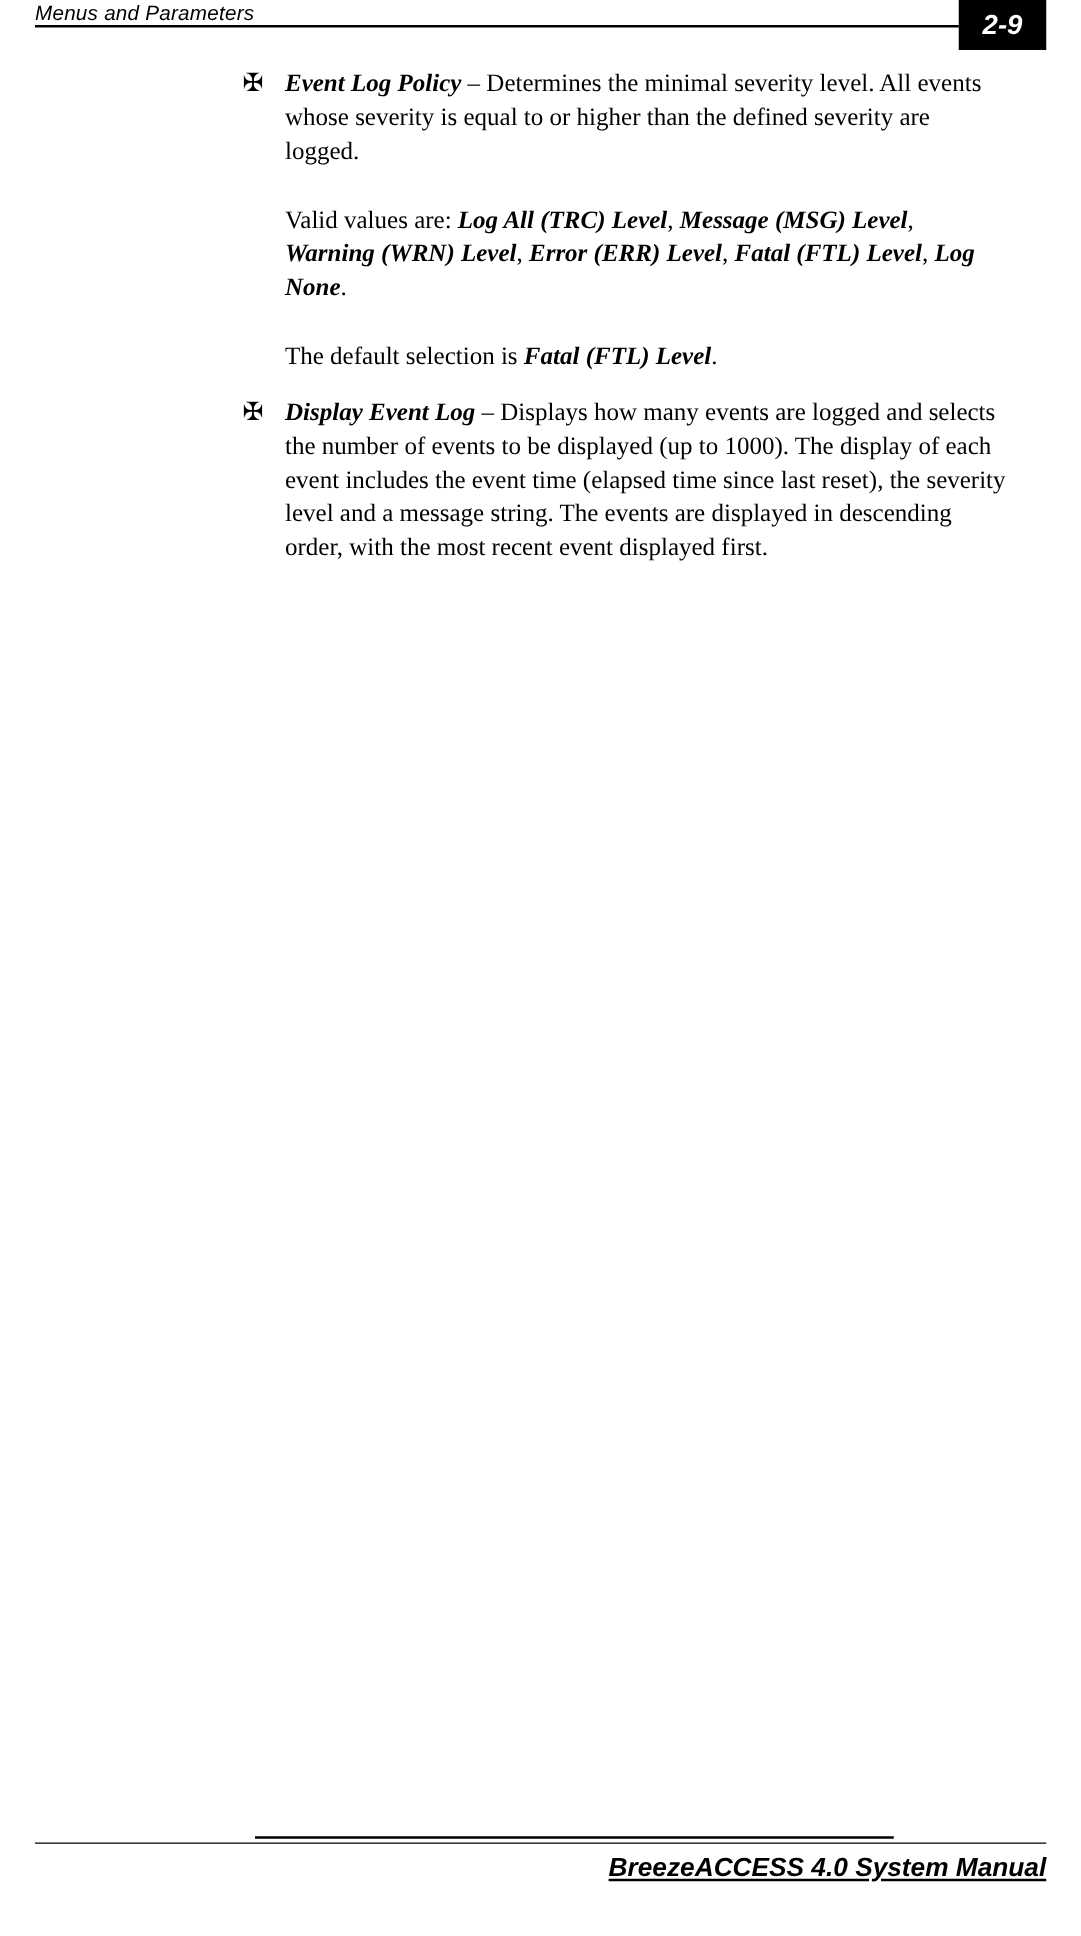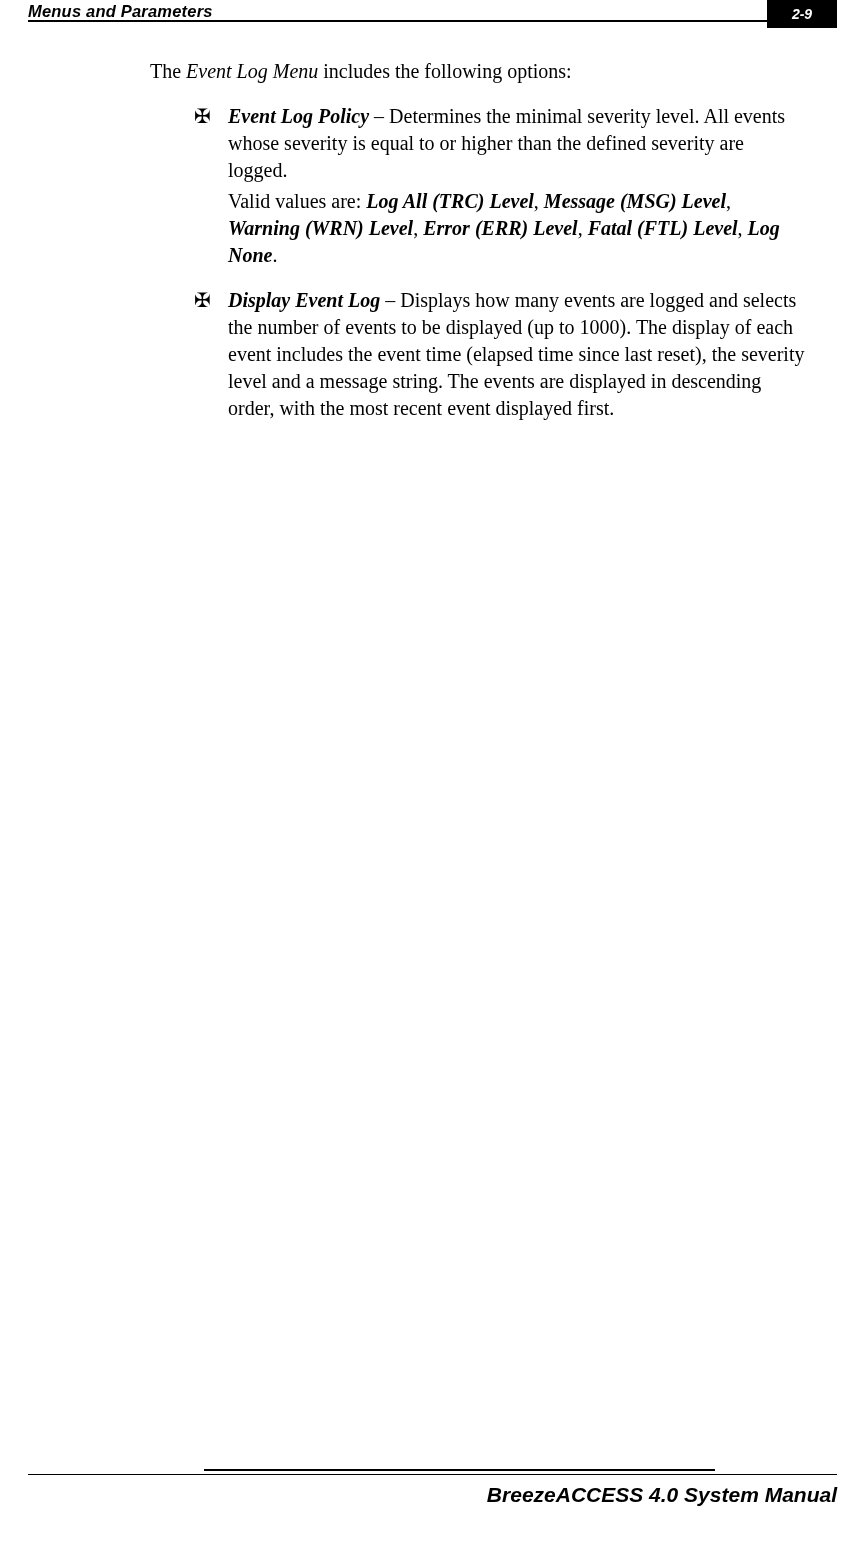--- a/index.html
+++ b/index.html
@@ -17,36 +17,36 @@
     position: absolute;
     top: 0; left: 0; right: 0;
     height: 44px;
   }
   .header-title {
     position: absolute;
     left: 28px;
     top: 2px;
     font-family: "Trebuchet MS", "Segoe UI", sans-serif;
     font-style: italic;
-    font-weight: 700;
+    font-weight: 400;
     font-size: 16.5px;
     letter-spacing: 0.2px;
   }
   .header-page-box {
     position: absolute;
     right: 28px;
     top: 0;
     width: 70px;
-    height: 28px;
+    height: 40px;
     background: #000;
     color: #fff;
     font-family: "Trebuchet MS", "Segoe UI", sans-serif;
     font-style: italic;
     font-weight: 600;
-    font-size: 14px;
+    font-size: 22px;
     display: flex;
     align-items: center;
     justify-content: center;
   }
   .header-rule {
     position: absolute;
     left: 28px;
     right: 98px;
     top: 20px;
     border-top: 2px solid #000;
@@ -74,21 +74,21 @@
   }
   .bullet-item::before {
     content: "\2720";
     position: absolute;
     left: 0;
     top: 0;
     font-size: 20px;
     line-height: 1.35;
   }
   .para {
-    margin-top: 4px;
+    margin-top: 28px;
   }
   .footer {
     position: absolute;
     bottom: 42px;
     left: 28px;
     right: 28px;
   }
   .footer-rule1 {
     border-top: 2.5px solid #000;
     margin-left: 176px;
@@ -98,44 +98,45 @@
     border-top: 1px solid #000;
     margin-top: 3px;
   }
   .footer-text {
     text-align: right;
     font-family: "Trebuchet MS", "Segoe UI", sans-serif;
     font-style: italic;
     font-weight: 700;
     font-size: 21px;
     margin-top: 8px;
+    text-decoration: underline;
   }
 </style>
 </head>
 <body>
 
 <div class="header">
   <div class="header-title" data-bind="header.section_title">Menus and Parameters</div>
   <div class="header-rule"></div>
   <div class="header-page-box">
     <span data-bind="header.page_number">2-9</span>
   </div>
 </div>
 
 <div class="content">
-  <p class="intro">
-    <span data-bind="intro.prefix">The </span><span class="italic" data-bind="intro.menu_name">Event Log Menu</span><span data-bind="intro.suffix"> includes the following options:</span>
-  </p>
 
   <div class="bullet-list">
 
     <div class="bullet-item">
       <span class="bold" data-bind="items.0.title">Event Log Policy</span><span data-bind="items.0.sep"> – </span><span data-bind="items.0.body">Determines the minimal severity level. All events whose severity is equal to or higher than the defined severity are logged.</span>
       <div class="para">
         <span data-bind="items.0.valid_prefix">Valid values are: </span><span class="bold" data-bind="items.0.valid_values.0">Log All (TRC) Level</span>, <span class="bold" data-bind="items.0.valid_values.1">Message (MSG) Level</span>, <span class="bold" data-bind="items.0.valid_values.2">Warning (WRN) Level</span>, <span class="bold" data-bind="items.0.valid_values.3">Error (ERR) Level</span>, <span class="bold" data-bind="items.0.valid_values.4">Fatal (FTL) Level</span>, <span class="bold" data-bind="items.0.valid_values.5">Log None</span>.
+      </div>
+      <div class="para">
+        <span data-bind="items.0.default_prefix">The default selection is </span><span class="bold" data-bind="items.0.default_value">Fatal (FTL) Level</span><span data-bind="items.0.default_suffix">.</span>
       </div>
     </div>
 
     <div class="bullet-item">
       <span class="bold" data-bind="items.1.title">Display Event Log</span><span data-bind="items.1.sep"> – </span><span data-bind="items.1.body">Displays how many events are logged and selects the number of events to be displayed (up to 1000). The display of each event includes the event time (elapsed time since last reset), the severity level and a message string. The events are displayed in descending order, with the most recent event displayed first.</span>
     </div>
 
 
   </div>
 </div>

